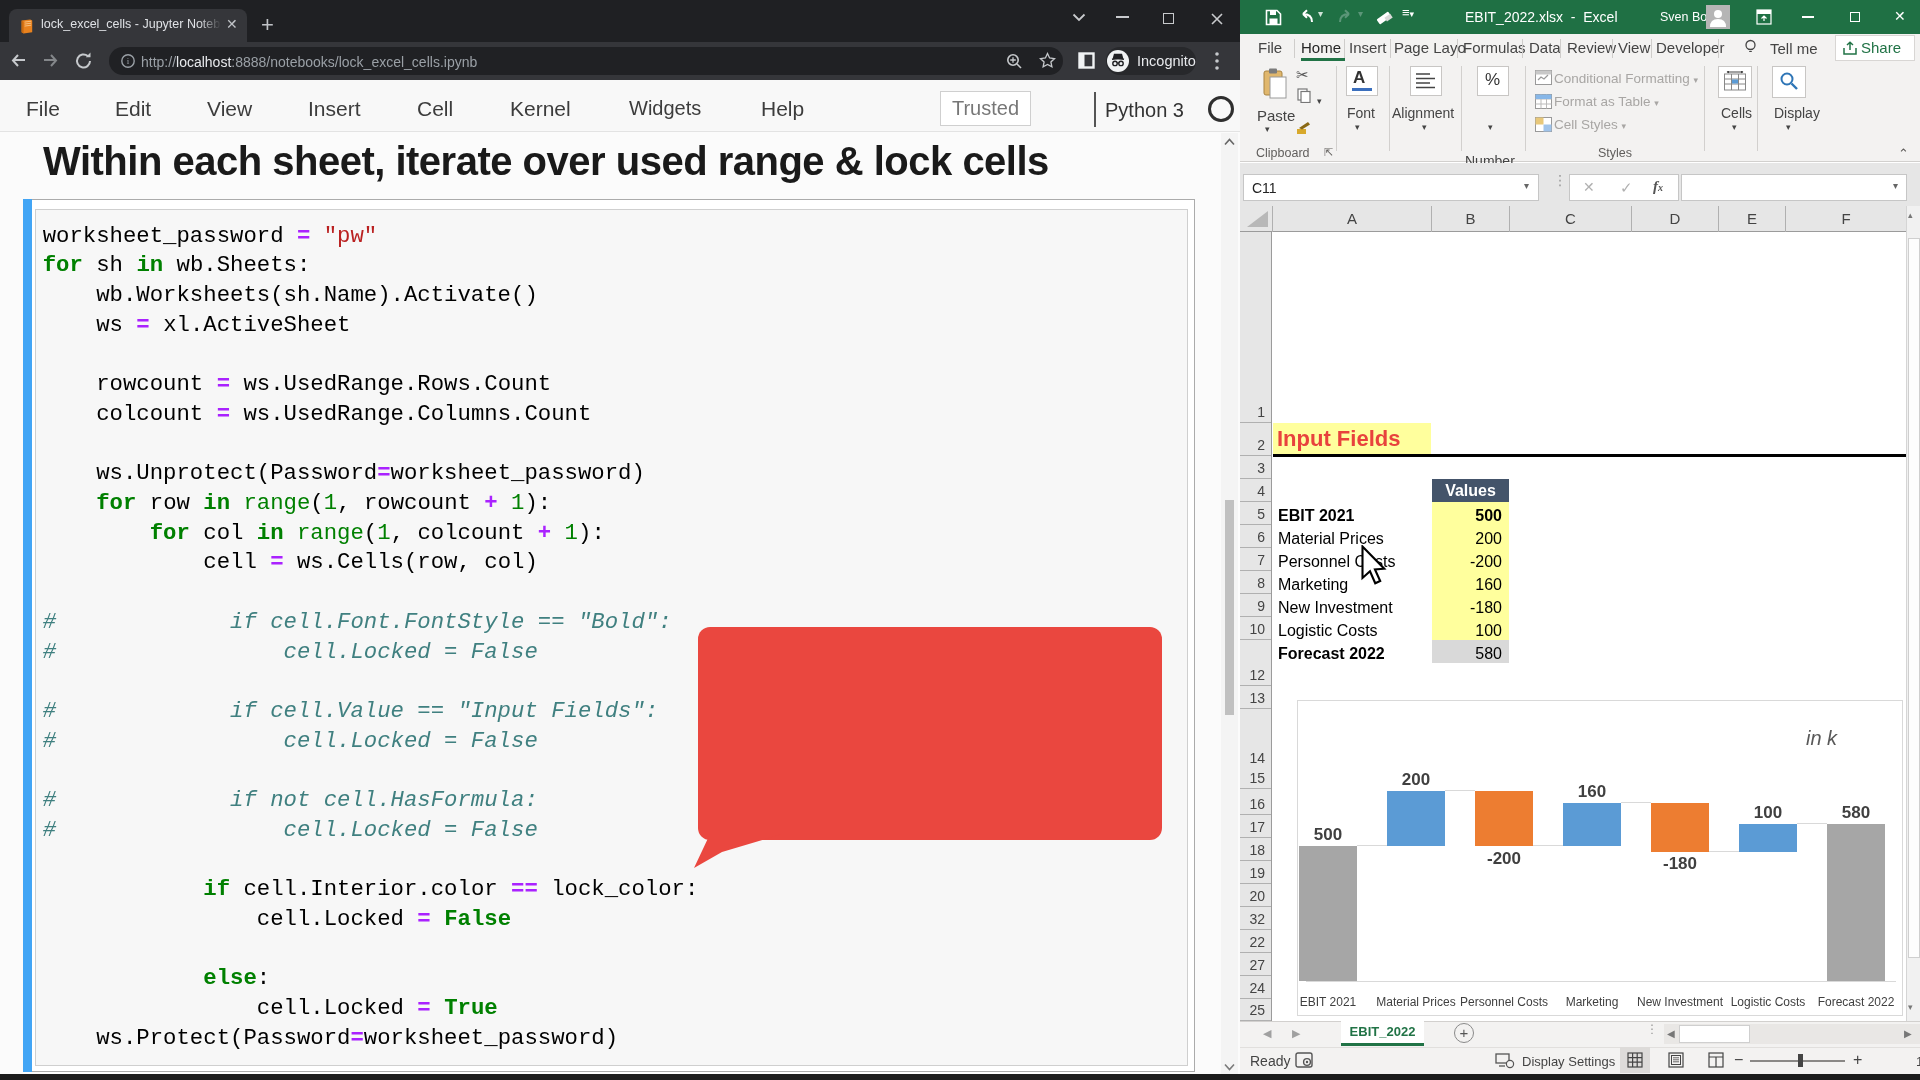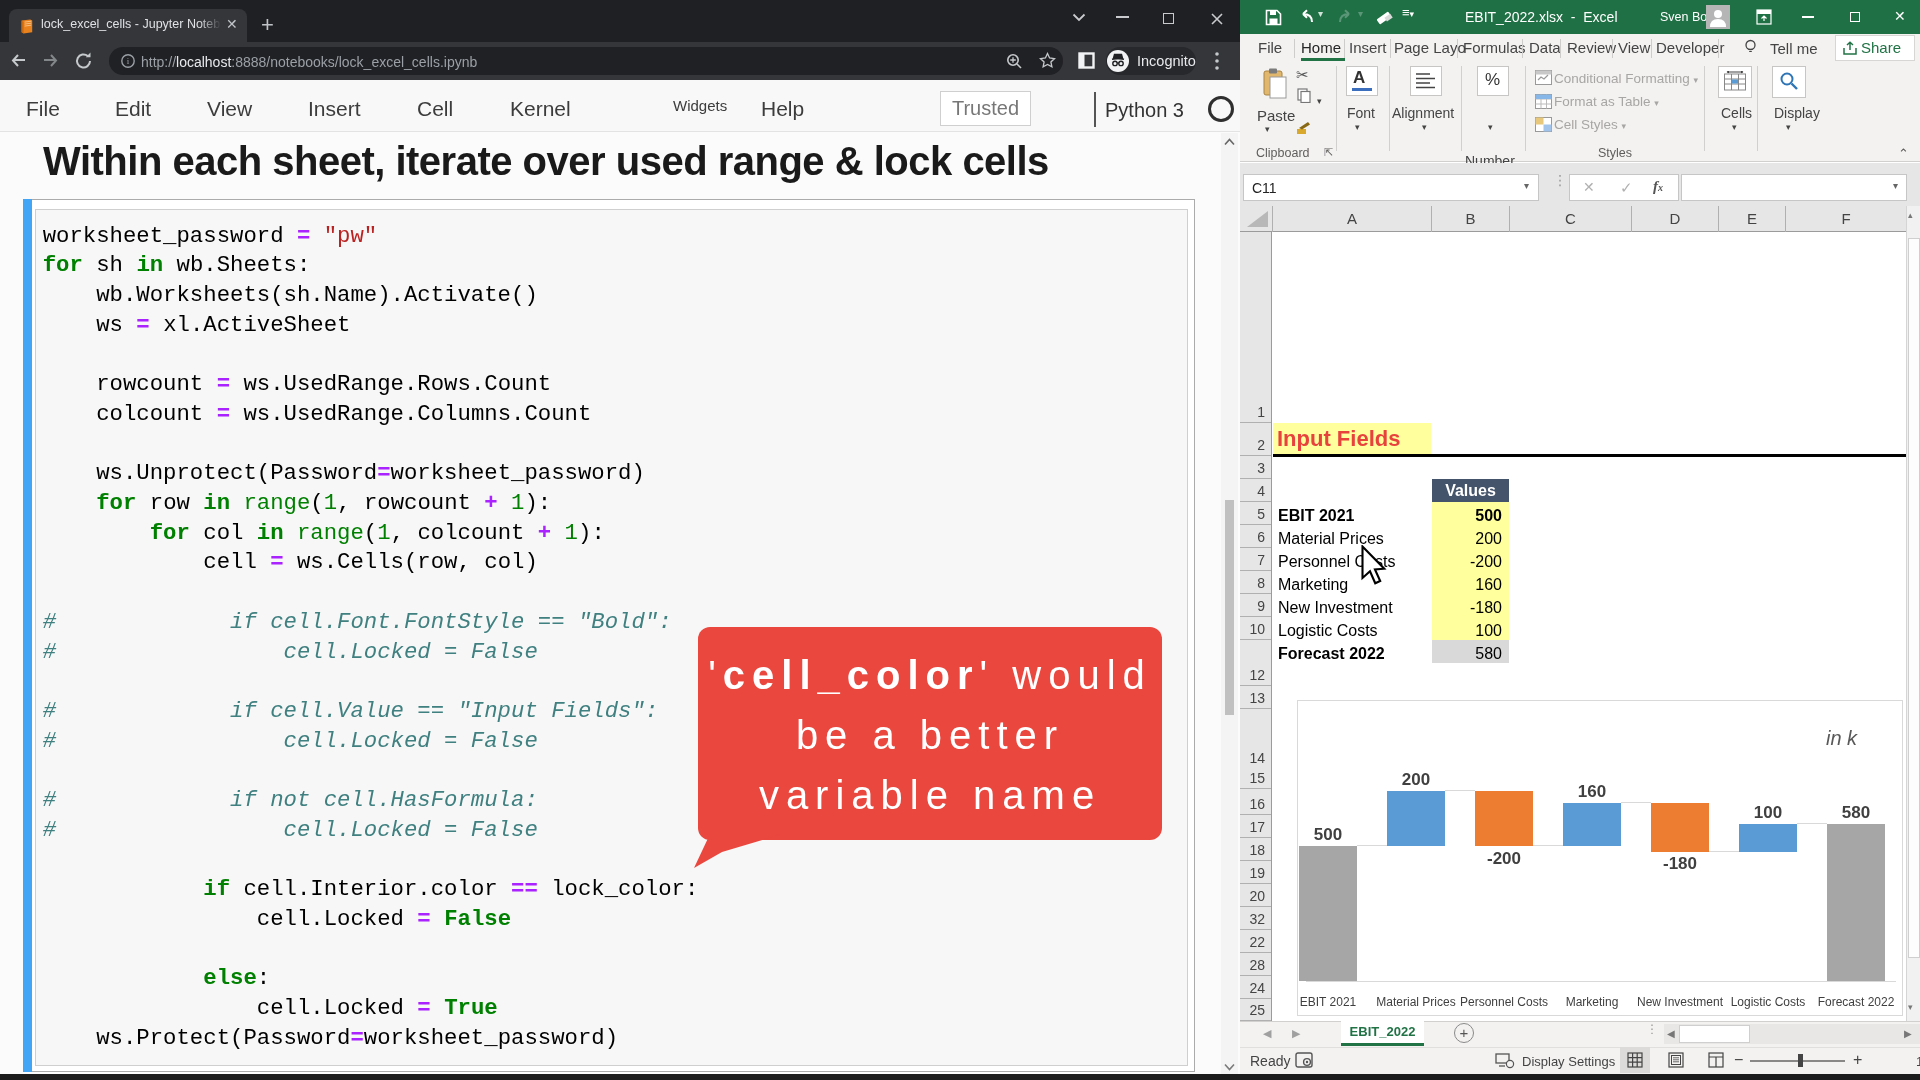--- a/index.html
+++ b/index.html
@@ -103,21 +103,21 @@
 
     <div class="abs" style="left:0;top:80px;width:1240px;height:994px;background:#fbfbfb;"></div>
 
     <div class="abs" style="left:0;top:80px;width:1240px;height:52px;background:#f8f8f8;border-bottom:1px solid #e3e3e3;"></div>
     <div class="abs" style="top:97px;left:26px;font-size:21px;color:#3c3c3c;">File</div>
     <div class="abs" style="top:97px;left:115px;font-size:21px;color:#3c3c3c;">Edit</div>
     <div class="abs" style="top:97px;left:207px;font-size:21px;color:#3c3c3c;">View</div>
     <div class="abs" style="top:97px;left:308px;font-size:21px;color:#3c3c3c;">Insert</div>
     <div class="abs" style="top:97px;left:417px;font-size:21px;color:#3c3c3c;">Cell</div>
     <div class="abs" style="top:97px;left:510px;font-size:21px;color:#3c3c3c;">Kernel</div>
-    <div class="abs" style="top:97px;left:629px;font-size:15px;color:#3c3c3c;margin-left:44px;">Widgets</div>
+    <div class="abs" style="top:97px;left:629px;font-size:20px;color:#3c3c3c;">Widgets</div>
     <div class="abs" style="top:97px;left:761px;font-size:21px;color:#3c3c3c;">Help</div>
     <div class="abs" style="left:940px;top:91px;width:91px;height:35px;border:1px solid #cfcfcf;background:#fff;
          color:#777;font-size:20px;text-align:center;line-height:33px;">Trusted</div>
     <div class="abs" style="left:1094px;top:92px;width:1.5px;height:35px;background:#555;"></div>
     <div class="abs" style="top:99px;left:1105px;font-size:20px;color:#333;">Python 3</div>
     <div class="abs" style="left:1208px;top:96px;width:26px;height:26px;border:3px solid #2f2f2f;border-radius:50%;"></div>
 
     <div class="abs" style="left:43px;top:139px;width:1150px;font-size:40px;font-weight:bold;color:#1a1a1a;
          letter-spacing:-0.5px;">Within each sheet, iterate over used range &amp; lock cells</div>
 
@@ -159,22 +159,20 @@
         <path d="M1 6.5 L5.5 1.5 L10 6.5" stroke="#666" stroke-width="1.6" fill="none"></path>
       </svg>
     <svg class="abs" style="left:1224px;top:1063px;" width="11" height="8" viewBox="0 0 11 8">
         <path d="M1 1.5 L5.5 6.5 L10 1.5" stroke="#7a7a7a" stroke-width="1.6" fill="none"></path>
       </svg>
 
     <div class="abs" style="left:698px;top:627px;width:464px;height:213px;background:#ea473f;border-radius:12px;"></div>
     <svg class="abs" style="left:688px;top:834px;" width="100" height="36" viewBox="0 0 100 36">
       <path d="M22 0 L94 0 L34 18 L6 34 Z" fill="#ea473f"></path>
     </svg>
-    <div class="abs" style="left:698px;top:627px;width:464px;height:213px;color:#fff;font-size:40px;letter-spacing:7px;
-         text-align:center;line-height:60px;padding-top:18px;">'<b>cell_color</b>' would<br>be a better<br>variable name</div>
   </div>
 
   <div class="abs" id="excel" style="left:1240px;top:0;width:680px;height:1080px;background:#fff;">
 
     <div class="abs" style="left:0;top:0;width:680px;height:34px;background:#1f7044;"></div>
     <div class="abs" style="left:225px;top:9px;color:#fff;font-size:14px;">EBIT_2022.xlsx&nbsp;&nbsp;-&nbsp;&nbsp;Excel</div>
     <div class="abs" style="left:420px;top:10px;color:#fff;font-size:12.5px;">Sven Bo</div>
     <div class="abs" style="left:466px;top:5px;width:24px;height:24px;background:#b5b5b5;"></div>
     <svg class="abs" style="left:466px;top:5px;" width="24" height="24" viewBox="0 0 24 24">
       <circle cx="12" cy="9" r="4" fill="#fff"></circle>
@@ -373,21 +371,21 @@
     <div class="abs rn" style="top:686px;height:23px;">13</div>
     <div class="abs rn" style="top:709px;height:60px;">14</div>
     <div class="abs rn" style="top:766px;height:23px;">15</div>
     <div class="abs rn" style="top:792px;height:23px;">16</div>
     <div class="abs rn" style="top:815px;height:23px;">17</div>
     <div class="abs rn" style="top:838px;height:23px;">18</div>
     <div class="abs rn" style="top:861px;height:23px;">19</div>
     <div class="abs rn" style="top:884px;height:23px;">20</div>
     <div class="abs rn" style="top:907px;height:23px;">32</div>
     <div class="abs rn" style="top:930px;height:23px;">22</div>
-    <div class="abs rn" style="top:953px;height:23px;">28</div>
+    <div class="abs rn" style="top:953px;height:23px;">27</div>
     <div class="abs rn" style="top:976px;height:23px;">24</div>
     <div class="abs rn" style="top:999px;height:22px;">25</div>
 
     <div class="abs" style="left:33px;top:423px;width:158px;height:33px;background:#ffff9d;"></div>
     <div class="abs" style="left:37px;top:426px;font-size:22px;font-weight:bold;color:#e8423d;">Input Fields</div>
     <div class="abs" style="left:33px;top:454px;width:633px;height:2.5px;background:#000;"></div>
 
     <div class="abs" style="left:192px;top:479px;width:77px;height:23px;background:#44546a;color:#fff;font-weight:bold;
          font-size:16px;text-align:center;line-height:23px;">Values</div>
 
@@ -408,21 +406,21 @@
     <div class="abs" style="left:192px;top:576px;width:70px;text-align:right;font-size:16px;">160</div>
     <div class="abs" style="left:192px;top:599px;width:70px;text-align:right;font-size:16px;">-180</div>
     <div class="abs" style="left:192px;top:622px;width:70px;text-align:right;font-size:16px;">100</div>
     <div class="abs" style="left:192px;top:645px;width:70px;text-align:right;font-size:16px;">580</div>
 
     <svg class="abs" style="left:118px;top:545px;" width="30" height="42" viewBox="0 0 20 28">
       <path d="M3 1 L3 22 L8 17.5 L11.5 25.5 L14.8 24 L11.3 16.3 L17.5 15.8 Z" fill="#fff" stroke="#000" stroke-width="1.4"></path>
     </svg>
 
     <div class="abs" style="left:57px;top:700px;width:606px;height:316px;background:#fff;border:1px solid #d9d9d9;"></div>
-    <div class="abs" style="left:566px;top:727px;font-size:20px;font-style:italic;color:#595959;margin-left:20px;">in k</div>
+    <div class="abs" style="left:566px;top:727px;font-size:20px;font-style:italic;color:#595959;">in k</div>
 
     <div class="abs" style="left:66px;top:981px;width:590px;height:1px;background:#d9d9d9;"></div>
 
     <div class="abs" style="left:59px;top:846px;width:58px;height:135px;background:#a6a6a6;"></div>
     <div class="abs" style="left:147px;top:791px;width:58px;height:55px;background:#5b9bd5;"></div>
     <div class="abs" style="left:235px;top:791px;width:58px;height:55px;background:#ed7d31;"></div>
     <div class="abs" style="left:323px;top:803px;width:58px;height:43px;background:#5b9bd5;"></div>
     <div class="abs" style="left:411px;top:803px;width:58px;height:49px;background:#ed7d31;"></div>
     <div class="abs" style="left:499px;top:824px;width:58px;height:28px;background:#5b9bd5;"></div>
     <div class="abs" style="left:587px;top:824px;width:58px;height:157px;background:#a6a6a6;"></div>

